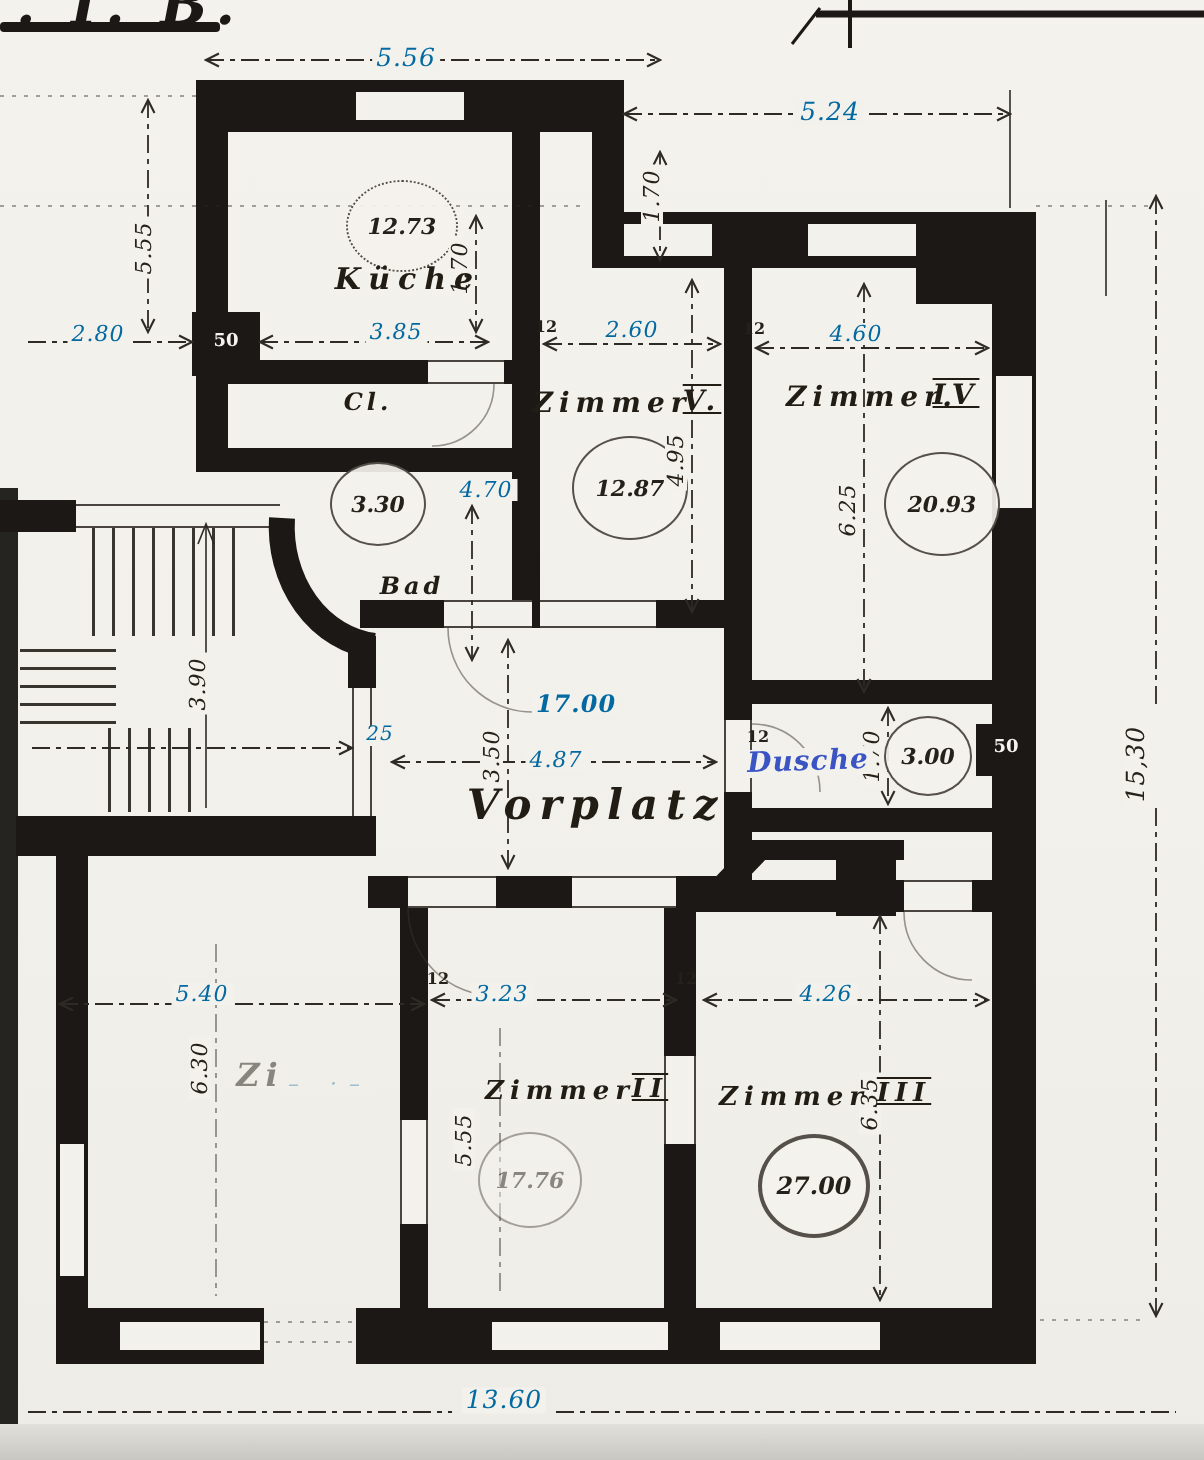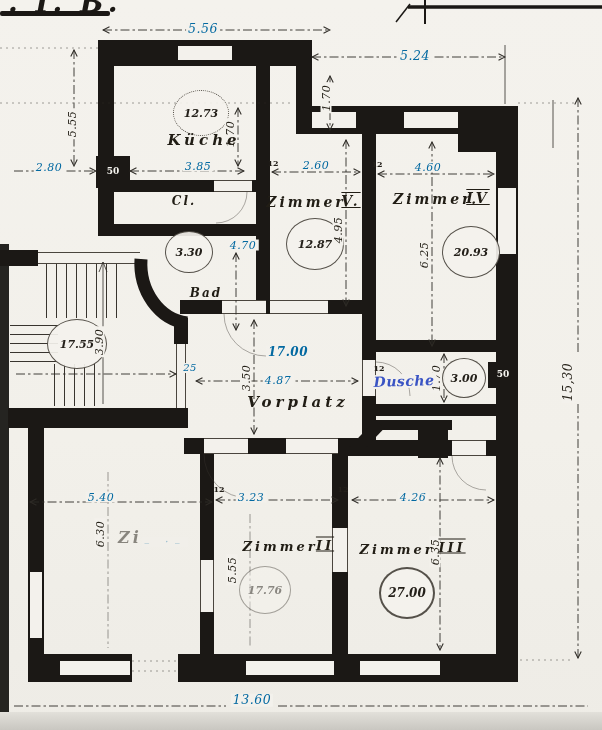--- a/index.html
+++ b/index.html
@@ -193,37 +193,34 @@
   <span class="rlbl" style="left:232px;top:570px;">5.55</span>
   <span class="rlbl" style="left:435px;top:552px;">6.35</span>
 
   <span class="lbl room" style="left:204px;top:140px;font-size:15px;letter-spacing:4px;">Küche</span>
   <span class="lbl room sm" style="left:184px;top:201px;">Cl.</span>
   <span class="lbl room sm" style="left:206px;top:293px;">Bad</span>
   <span class="lbl room" style="left:306px;top:202px;">Zimmer</span>
   <span class="lbl room rn" style="left:351px;top:201px;">V.</span>
   <span class="lbl room" style="left:436px;top:199px;">Zimmer.</span>
   <span class="lbl room rn" style="left:478px;top:198px;">IV</span>
-  <span class="lbl room" style="left:298px;top:402px;font-size:15px;letter-spacing:4px;">Vorplatz</span>
+  <span class="lbl room" style="left:298px;top:402px;font-size:21px;letter-spacing:4px;">Vorplatz</span>
   <span class="lbl" style="left:404px;top:381px;font-size:14px;color:#3a54c4;font-weight:bold;transform:translate(-50%,-50%) rotate(-2deg);">Dusche</span>
   <span class="lbl room" style="left:280px;top:546px;font-size:13px;">Zimmer</span>
   <span class="lbl room rn" style="left:325px;top:545px;font-size:13px;">II</span>
   <span class="lbl room" style="left:397px;top:549px;font-size:13px;">Zimmer</span>
   <span class="lbl room rn" style="left:452px;top:547px;font-size:13px;">III</span>
   <span class="lbl room faint" style="left:130px;top:538px;font-size:16px;">Zi</span>
   <span class="lbl vfaint" style="left:165px;top:542px;letter-spacing:6px;">– ·–</span>
 
   <div class="circ dotted" style="left:201px;top:113px;width:54px;height:44px;">
       <span>12.73</span>
     </div>
   <div class="circ" style="left:189px;top:252px;width:46px;height:40px;">
       <span>3.30</span>
-    </div>
-  <div class="circ" style="left:77px;top:344px;width:58px;height:48px;">
-      <span>17.55</span>
     </div>
   <div class="circ" style="left:315px;top:244px;width:56px;height:50px;">
       <span>12.87</span>
     </div>
   <div class="circ" style="left:471px;top:252px;width:56px;height:50px;">
       <span>20.93</span>
     </div>
   <div class="circ" style="left:464px;top:378px;width:42px;height:38px;">
       <span>3.00</span>
     </div>

